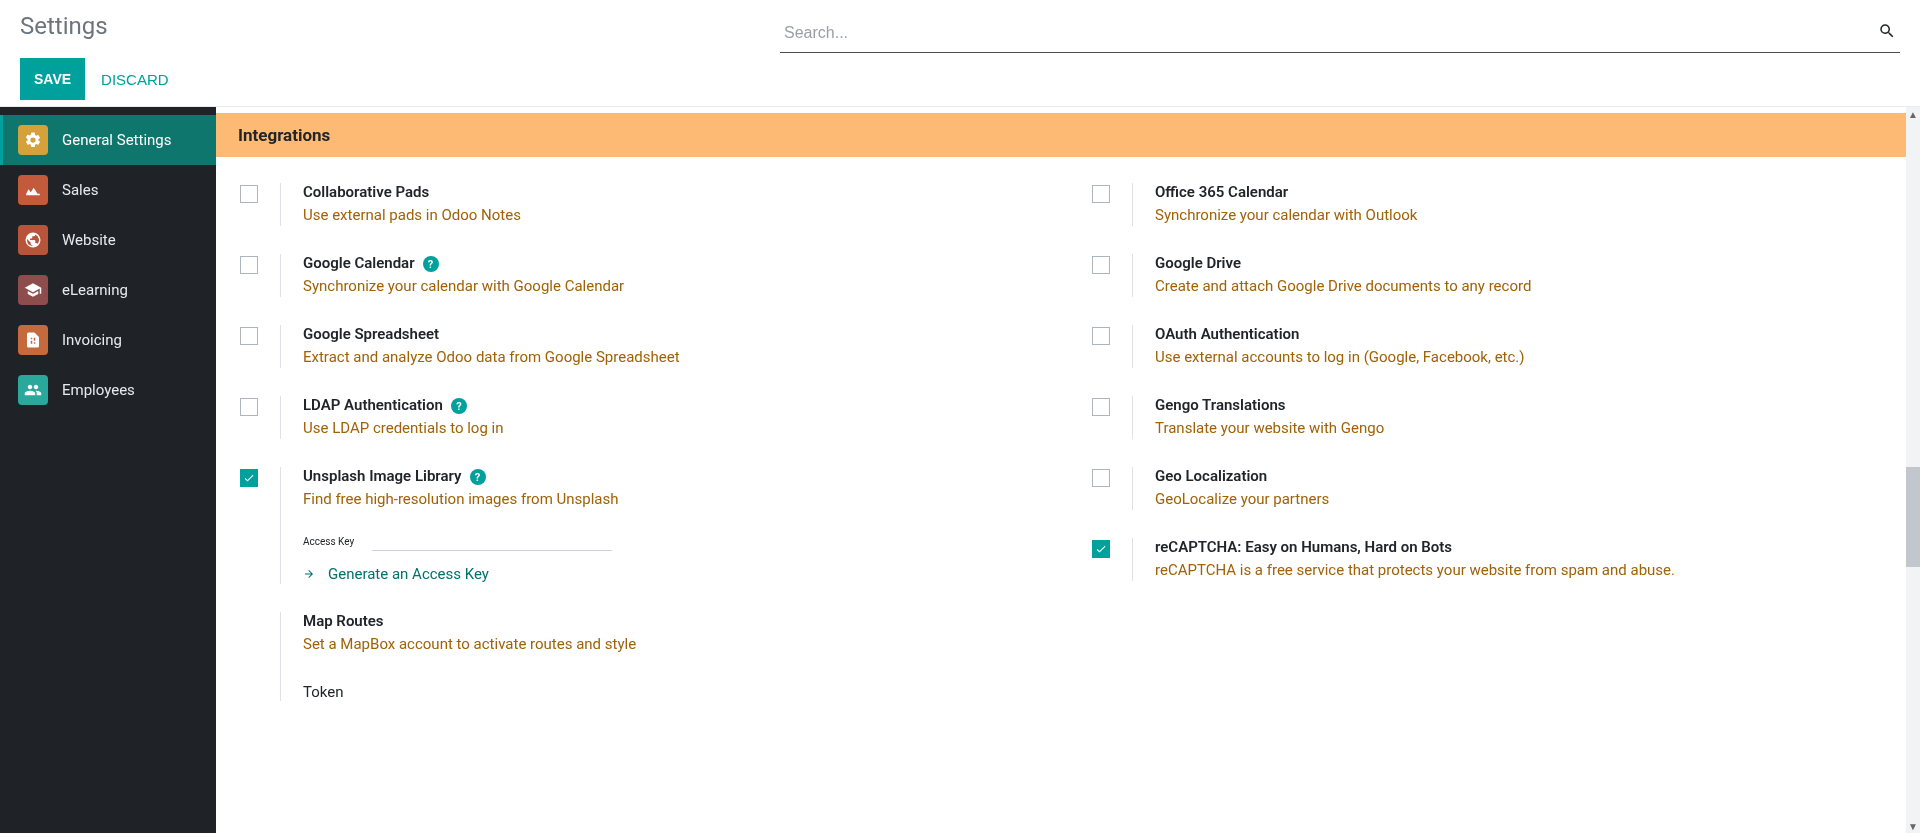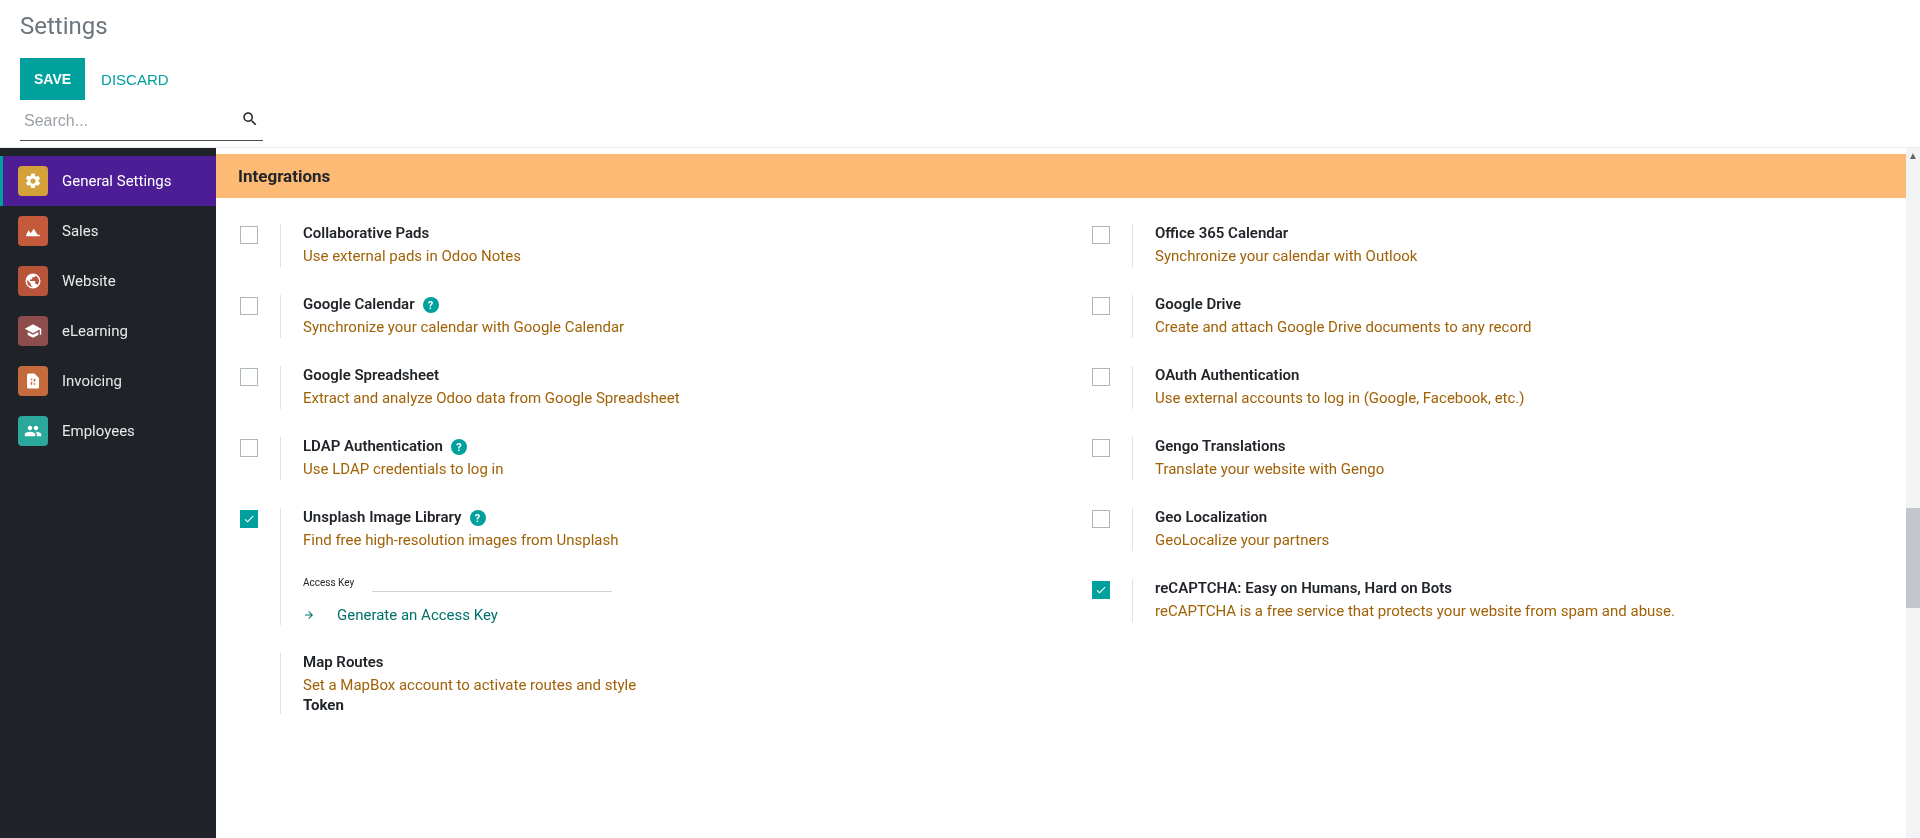--- a/index.html
+++ b/index.html
@@ -1,32 +1,32 @@
 <!DOCTYPE html>
 <html><head>
 <meta charset="utf-8">
 <style>
 * { box-sizing: border-box; margin: 0; padding: 0; }
 body { font-family: -apple-system, BlinkMacSystemFont, "Segoe UI", Roboto, "Helvetica Neue", Arial, sans-serif; font-size: 15px; color: #212529; background: #ffffff; }
 
-.top-region { display: flex; align-items: flex-start; padding: 12px 20px 6px 20px; border-bottom: 1px solid #e9ecef; flex-direction: column; }
+.top-region { display: flex; align-items: flex-start; padding: 12px 20px 6px 20px; border-bottom: 1px solid #e9ecef; }
 .top-left { flex: 0 0 auto; width: 760px; }
 .title { font-size: 24px; color: #6c757d; font-weight: 400; margin-bottom: 18px; }
 .btnrow { display: flex; gap: 16px; align-items: center; }
 .btn-save { background: #00a09d; color: #fff; border: none; padding: 13px 14px; font-size: 14px; font-weight: 600; cursor: pointer; }
 .btn-discard { background: none; border: none; color: #00a09d; font-size: 15px; font-weight: 500; cursor: pointer; }
 .search-wrap { flex: 1; position: relative; padding-top: 6px; }
 .search-input { width: 100%; border: none; border-bottom: 1px solid #4c4c4c; font-size: 16px; padding: 6px 32px 10px 4px; outline: none; color:#333; }
 .search-input::placeholder { color: #9aa0a6; }
 .search-icon { position: absolute; right: 4px; top: 10px; }
 
 .body-region { display: flex; height: calc(838px - 112px); }
 .sidebar { width: 216px; background: #1f2327; color: #e7e9ec; flex: 0 0 auto; padding-top: 8px; height: 100%; overflow:hidden; }
 .side-item { display: flex; align-items: center; gap: 14px; padding: 10px 18px; cursor: pointer; font-size: 15px; color: #e7e9ec; }
-.side-item.active { background: #4c1d95; color: #ffffff; border-left: 3px solid #00a09d; padding-left: 15px; }
+.side-item.active { background: #0f766e; color: #ffffff; border-left: 3px solid #00a09d; padding-left: 15px; }
 .side-icon { width: 30px; height: 30px; display:flex; align-items:center; justify-content:center; border-radius: 4px; flex: 0 0 auto; }
 .side-icon svg { width: 18px; height: 18px; fill: #fff; }
 
 .main { flex: 1; overflow-y: auto; background: #fff; position: relative; }
 .section-head { background: #fdba74; padding: 12px 22px; font-size: 17px; font-weight: 700; color: #212529; margin-top: 6px; }
 .settings-block { padding: 16px 24px 40px 24px; }
 .two-col { display: flex; gap: 48px; }
 .col { flex: 1; }
 .setting { display: flex; align-items: flex-start; gap: 18px; padding: 10px 0 18px 0; }
 .cb-wrap { flex: 0 0 22px; padding-top:2px; }
@@ -34,23 +34,23 @@
 .checkbox.checked { background: #00a09d; border-color: #00a09d; }
 .checkbox.checked svg { width: 12px; height: 12px; fill: #fff; }
 .setting-body { flex: 1; border-left: 1px solid #dee2e6; padding-left: 22px; }
 .setting-title { font-weight: 600; color: #212529; font-size: 15px; display: flex; align-items: flex-end; gap: 8px; }
 .help-icon { width: 16px; height: 16px; border-radius: 50%; background: #00a09d; color: #fff; display: inline-flex; align-items:center; justify-content:center; font-size: 11px; font-weight: 700; cursor:pointer; }
 .setting-desc { color: #a16207; font-size: 15px; margin-top: 4px; line-height: 1.4; }
 .field-row { margin-top: 20px; display:flex; align-items:baseline; gap: 18px; }
 .field-label { font-size: 10px; color: #212529; }
 .field-input { border: none; border-bottom: 1px solid #ced4da; width: 240px; font-size: 14px; padding: 2px 2px; outline:none; }
 .link-row { margin-top: 14px; }
-.link-teal { color: #00716b; font-size: 15px; text-decoration: none; cursor: pointer; display:inline-flex; align-items:center; gap:22px; }
+.link-teal { color: #00716b; font-size: 15px; text-decoration: none; cursor: pointer; display:inline-flex; align-items:center; gap:13px; }
 .link-teal svg { width: 12px; height: 12px; fill: #00716b; }
-.sub-strong { font-weight:700; margin-top:0; font-size:15px; }
+.sub-strong { font-weight:400; margin-top:28px; font-size:15px; }
 
 .scroll-stub { position:absolute; right:0; top:0; width:14px; height:100%; background:#f1f3f4; }
 .scroll-thumb { position:absolute; right:0; width:14px; height:100px; background:#c1c7cd; top:360px; }
 .scroll-arrow { position:absolute; right:0; width:14px; height:14px; display:flex; align-items:center; justify-content:center; font-size:10px; color:#666; }
 </style>
 </head>
 <body>
 
 <div class="top-region">
   <div class="top-left">

